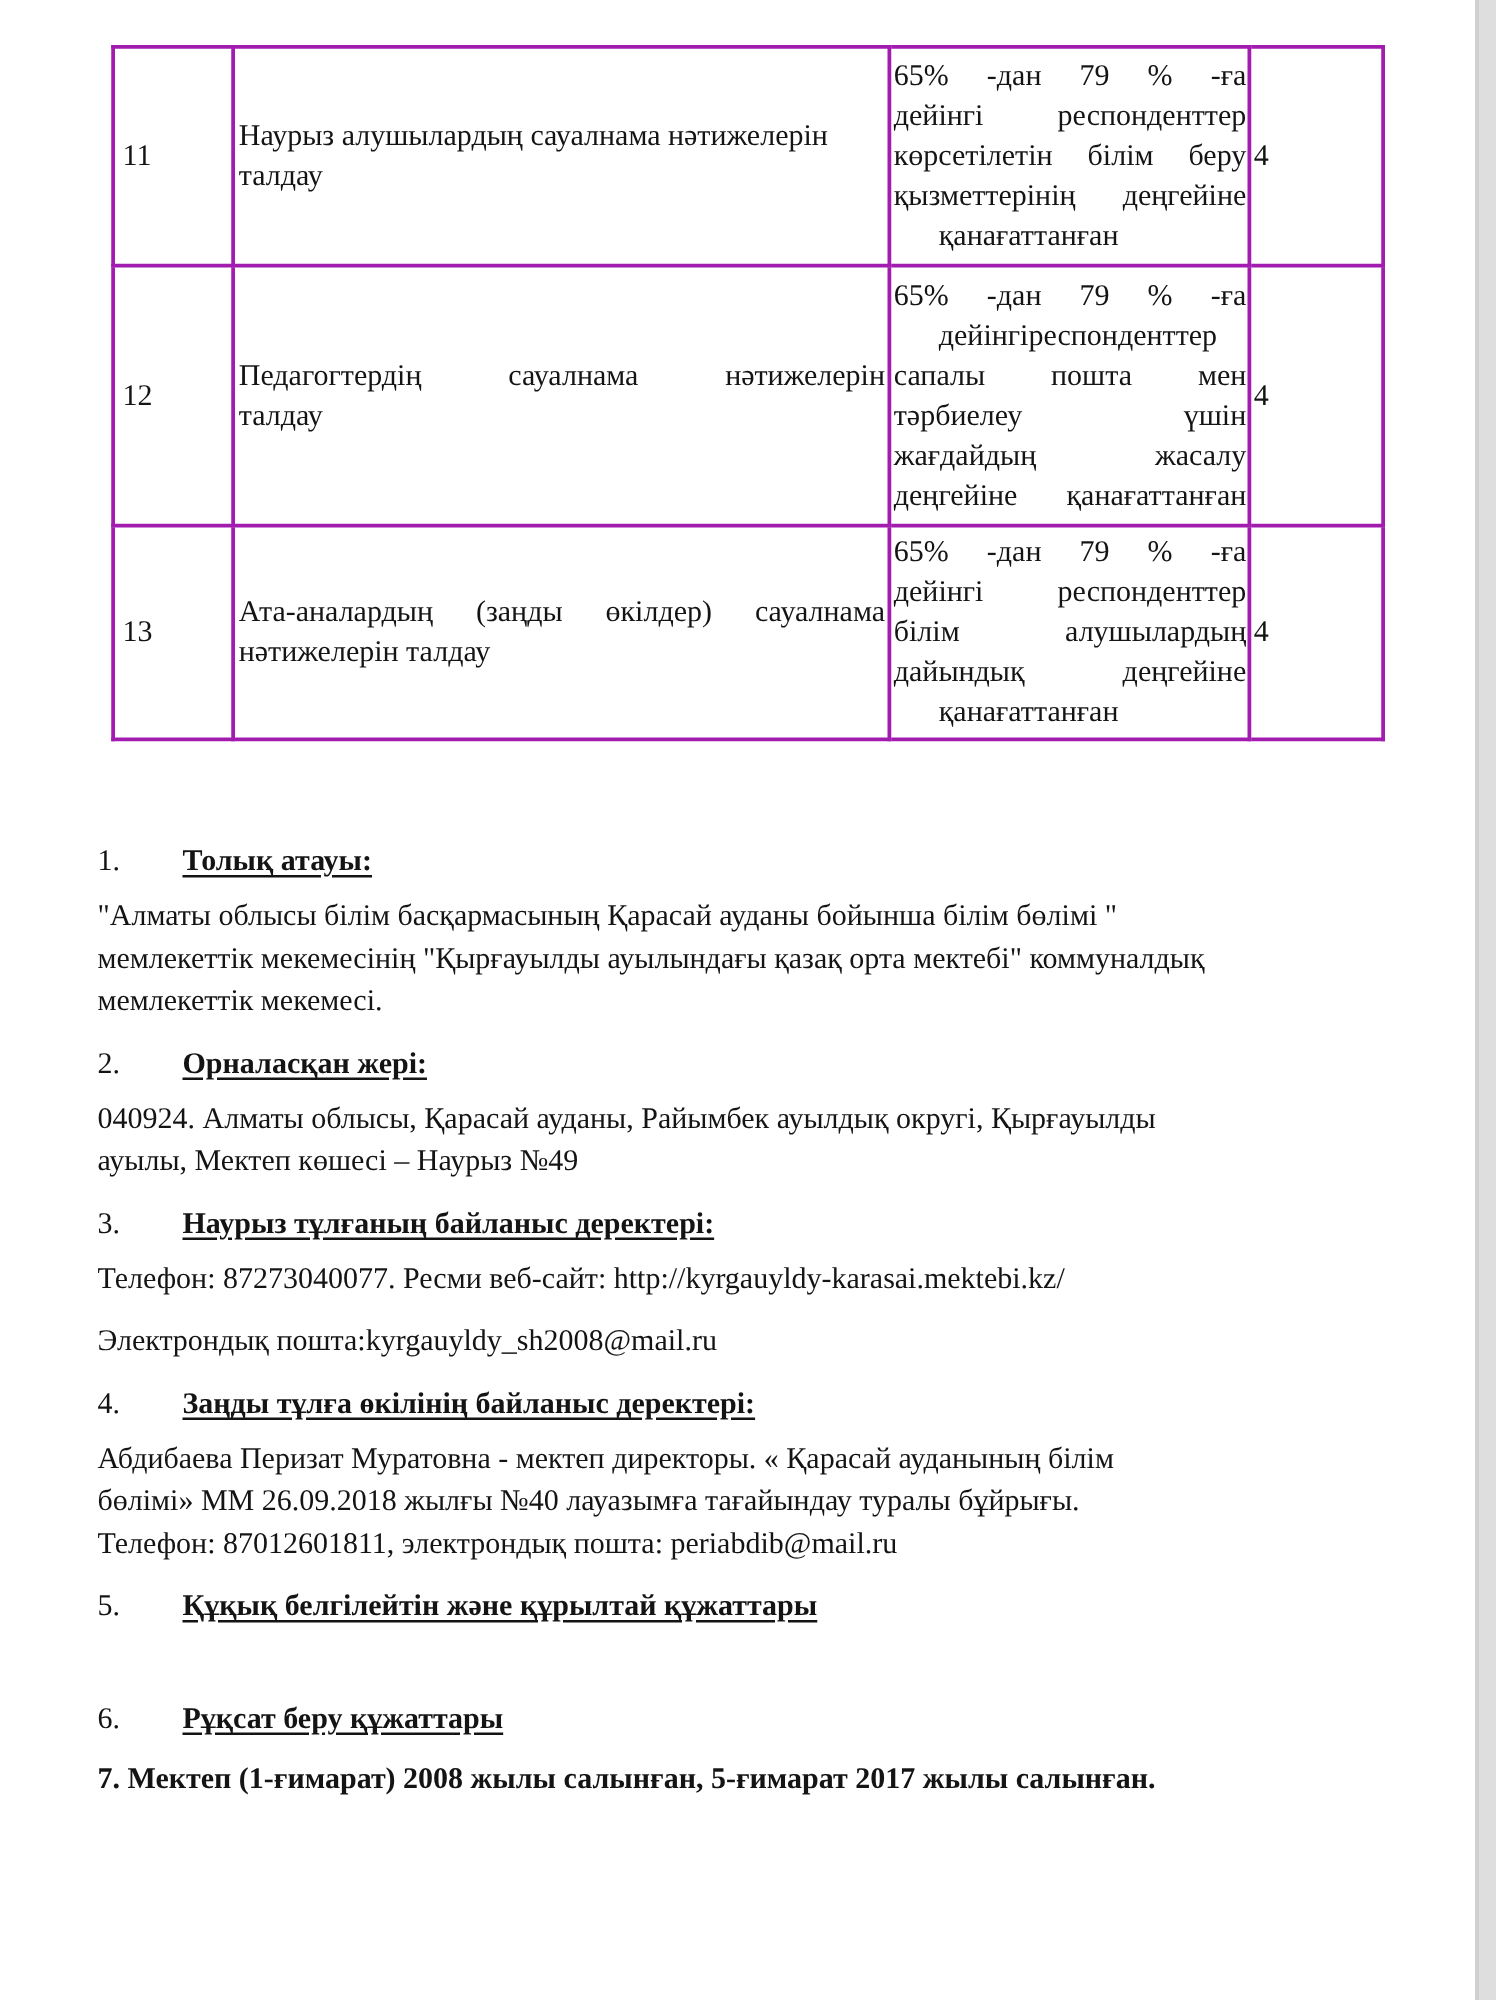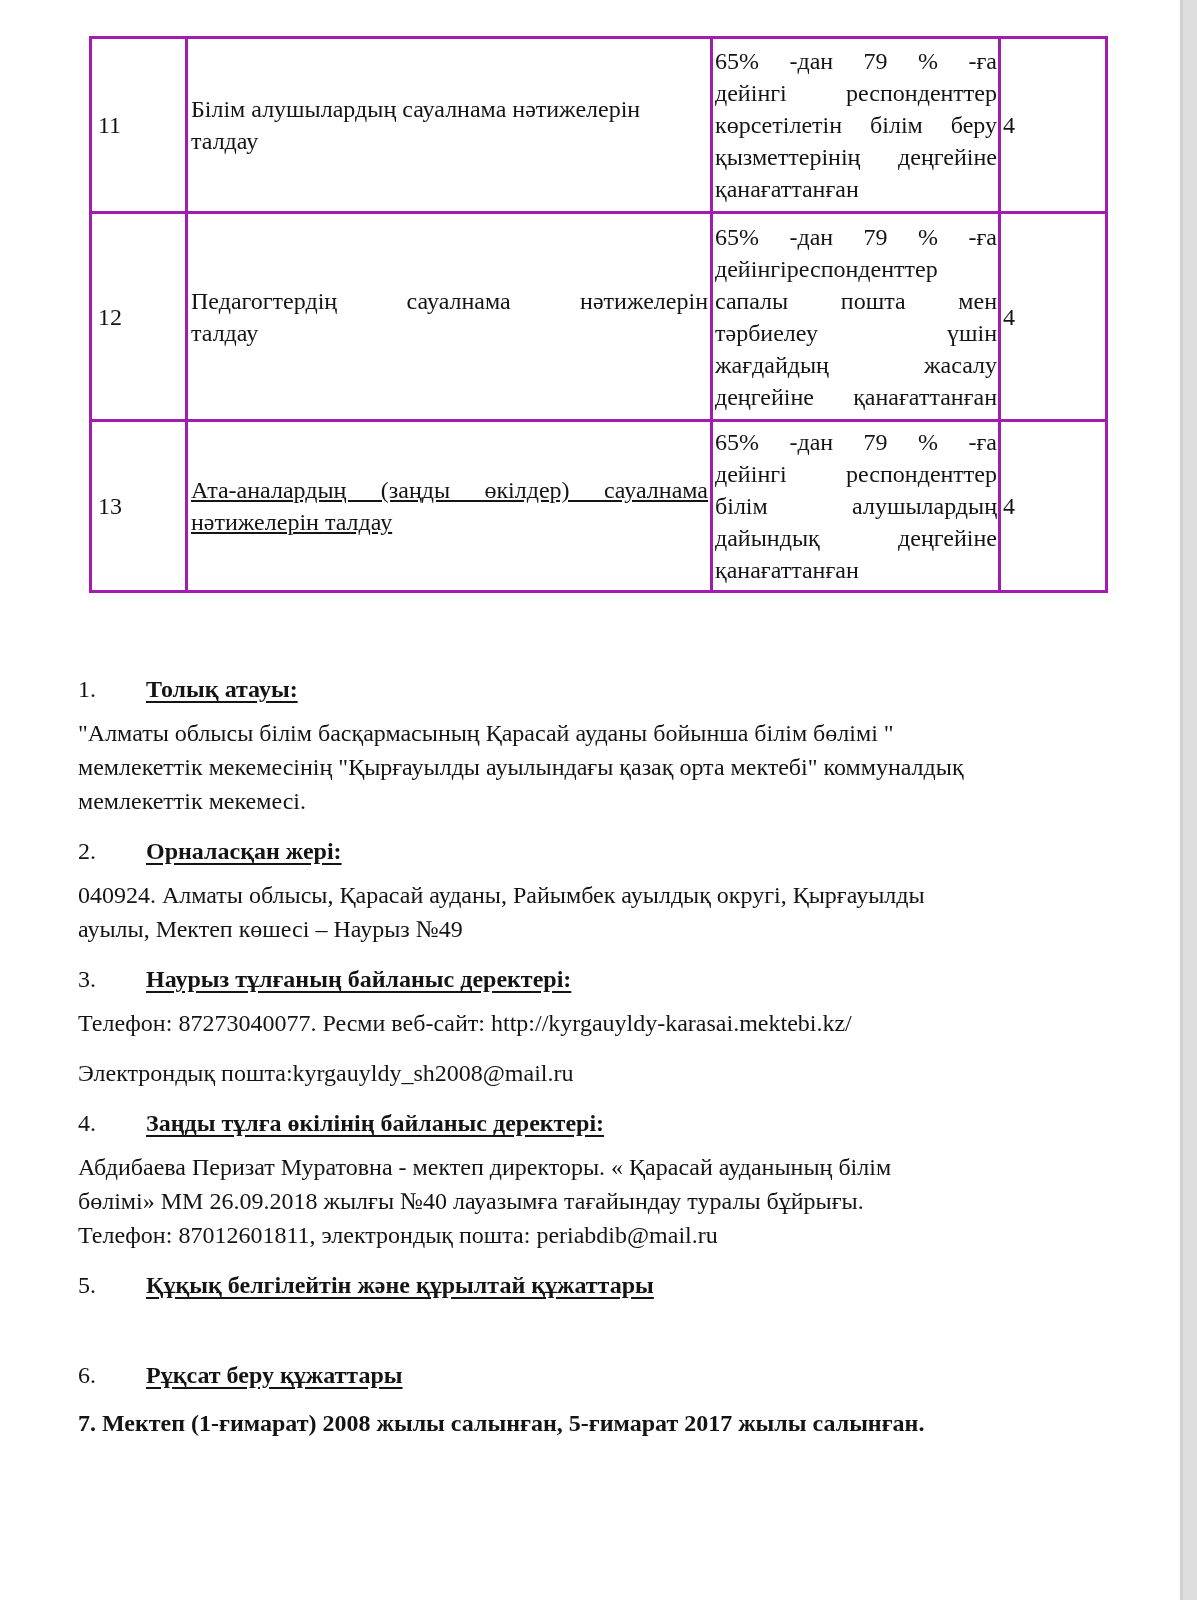--- a/index.html
+++ b/index.html
@@ -25,21 +25,21 @@
       line-height: 32px;
     }
     table.crit td {
       border: 3px solid #a21caf;
       vertical-align: middle;
       padding: 0 2px 0 3px;
     }
     .c-num { width: 96px; padding-left: 6px !important; }
     .c-name { width: 525px; }
     .c-crit { width: 288px; text-align: justify; text-align-last: justify; padding: 0 1px 0 2px !important; }
-    .c-crit .last { text-align-last: left; display: block; }
+    .c-crit .last { text-align-last: left; display: block; margin-left: 36px; }
     .c-score { width: 107px; padding-left: 2px !important; }
     .r11 { height: 175px; }
     .r12 { height: 208px; }
     .r13 { height: 171px; }
     .name-justify { text-align: justify; text-align-last: justify; }
     .name-justify .last { display: block; text-align-last: left; }
 
     .sections {
       position: absolute; left: 78px; top: 672px; width: 1030px;
       font-size: 24px; line-height: 34px;
@@ -55,21 +55,21 @@
 <body>
 
 <div class="page">
 
   <table class="crit">
     <tbody>
       <tr class="r11">
         <td class="c-num">11</td>
         <td class="c-name">
           <span class="name-justify" style="display:block;text-align-last:left;">
-            <span>Білім алушылардың сауалнама нәтижелерін</span><br>
+            <span>Наурыз алушылардың сауалнама нәтижелерін</span><br>
             <span>талдау</span>
           </span>
         </td>
         <td class="c-crit">
           <span style="display:block">65% -дан 79 % -ға</span>
           <span style="display:block">дейінгі респонденттер</span>
           <span style="display:block">көрсетілетін білім беру</span>
           <span style="display:block">қызметтерінің деңгейіне</span>
           <span class="last">қанағаттанған</span>
         </td>
@@ -89,21 +89,21 @@
           <span style="display:block">сапалы пошта мен</span>
           <span style="display:block">тәрбиелеу үшін</span>
           <span style="display:block">жағдайдың жасалу</span>
           <span style="display:block">деңгейіне қанағаттанған</span>
         </td>
         <td class="c-score">4</td>
       </tr>
       <tr class="r13">
         <td class="c-num">13</td>
         <td class="c-name">
-          <span class="name-justify" style="display:block;text-decoration:underline;">
+          <span class="name-justify" style="display:block;">
             <span style="display:block">Ата-аналардың (заңды өкілдер) сауалнама</span>
             <span class="last">нәтижелерін талдау</span>
           </span>
         </td>
         <td class="c-crit">
           <span style="display:block">65% -дан 79 % -ға</span>
           <span style="display:block">дейінгі респонденттер</span>
           <span style="display:block">білім алушылардың</span>
           <span style="display:block">дайындық деңгейіне</span>
           <span class="last">қанағаттанған</span>

